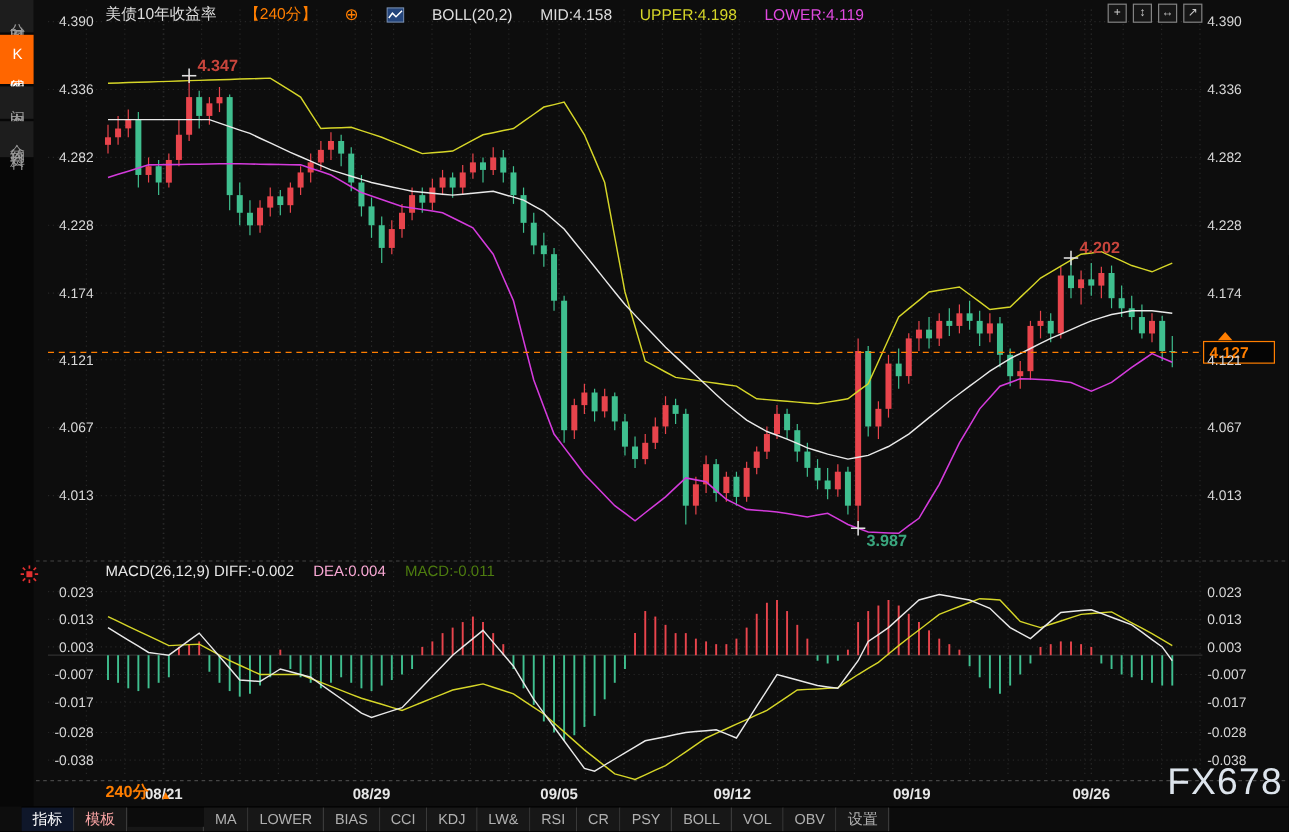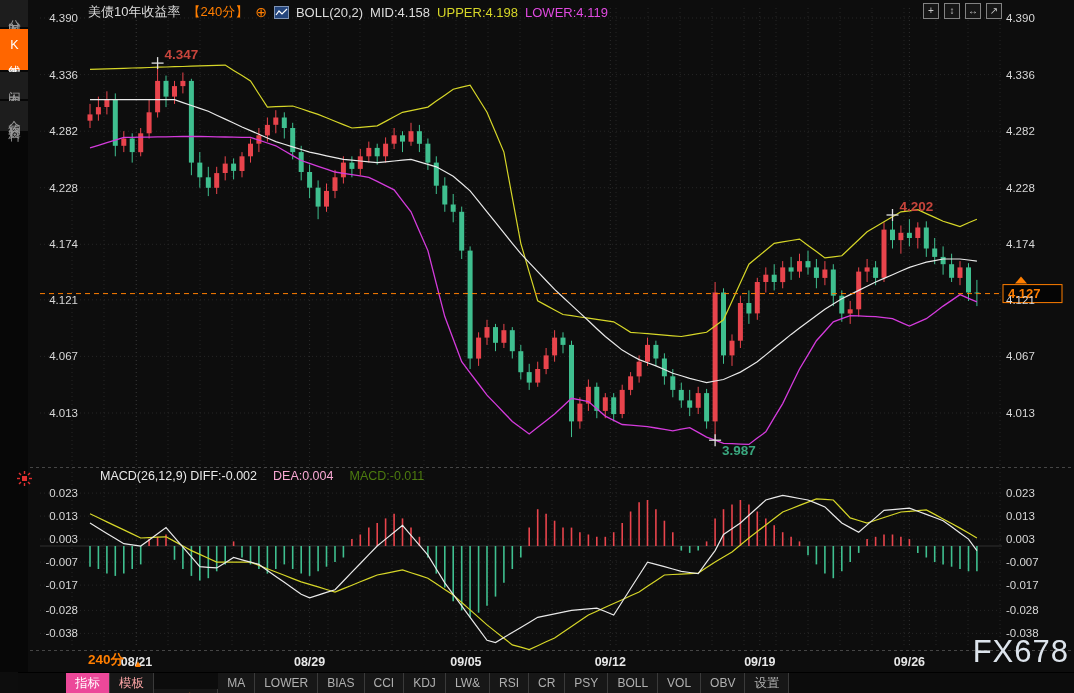--- a/index.html
+++ b/index.html
@@ -7,45 +7,45 @@
        font-family:"Liberation Sans",sans-serif;-webkit-font-smoothing:antialiased;}
   #chart-svg{position:absolute;left:0;top:0;z-index:1;}
   #chart-svg text{font-family:"Liberation Sans",sans-serif;}
   .sidebar{position:absolute;left:0;top:0;width:28px;height:672px;background:#070707;z-index:7;
            display:flex;flex-direction:column;}
   .vtab{width:28px;writing-mode:vertical-rl;text-orientation:upright;letter-spacing:3px;
         background:#1d1d1d;color:#9b9b9b;font-size:12.5px;padding:9px 0;margin-bottom:2px;
         display:flex;align-items:center;justify-content:center;cursor:pointer;}
   .vtab.active{background:#ff6600;color:#fff;}
   .header{position:absolute;top:2px;left:88px;height:20px;display:flex;align-items:center;
-          gap:7px;font-size:13px;color:#ddd;z-index:5;white-space:nowrap;}
+          gap:23px;font-size:13px;color:#ddd;z-index:5;white-space:nowrap;}
   .hdr-interval{color:#ff7e00;}
   .hdr-add{color:#ff7e00;font-size:14px;}
   .hdr-upper{color:#d6d628;}
   .hdr-lower{color:#e04ae0;}
   .chart-ico{width:15px;height:13px;display:inline-block;}
   .win-icons{position:absolute;top:3px;right:72px;display:flex;gap:5px;z-index:5;}
   .win-icon{width:14px;height:14px;border:1px solid #828282;color:#c9c9c9;font-size:10px;
             line-height:13px;text-align:center;cursor:pointer;background:#161616;}
-  .macd-header{position:absolute;top:469px;left:88px;display:flex;gap:16px;font-size:12.5px;z-index:5;white-space:nowrap;margin-left:12px;}
+  .macd-header{position:absolute;top:469px;left:88px;display:flex;gap:16px;font-size:12.5px;z-index:5;white-space:nowrap;}
   .macd-diff{color:#e9e9e9;}
   .macd-dea{color:#f9a8d4;}
   .macd-macd{color:#4d7c0f;}
   .gear{position:absolute;left:17px;top:471px;width:15px;height:15px;z-index:8;}
   .interval-pill{position:absolute;left:88px;top:651px;z-index:5;display:flex;align-items:flex-end;gap:9px;
                  color:#ff7e00;font-size:13.5px;font-weight:bold;cursor:pointer;}
   .interval-pill .arrow{font-size:10px;}
   .watermark{position:absolute;right:5px;bottom:23px;z-index:4;font-size:31px;font-weight:400;
              color:#dde4ec;letter-spacing:1px;}
   .toolbar{position:absolute;left:18px;right:0;bottom:0;height:20px;z-index:8;display:flex;
            align-items:stretch;background:#0c0c0c;border-top:1px solid #000;}
   .tb-item{padding:0 9px;line-height:20px;font-size:12px;color:#b0b0b0;background:#171717;
            border-right:1px solid #3a3a3a;font-family:Liberation Sans, sans-serif;cursor:pointer;white-space:nowrap;}
   .tb-item.cn{font-family:"Liberation Sans",sans-serif;font-size:12.5px;}
-  .tb-item.active{background:#ec4899;color:#fff;margin-left:48px;}
+  .tb-item.active{background:#0f172a;color:#fff;}
   .tb-item.white{color:#fca5a5;}
   .tb-item.vip{color:#ff7e00;margin-top:16px;}
 </style>
 </head>
 <body>
 
 <div class="app">
   <svg id="chart-svg" width="1074" height="672">
       <g>
         <line x1="72" y1="8" x2="72" y2="648" stroke="#262626" stroke-dasharray="1 3"></line>

